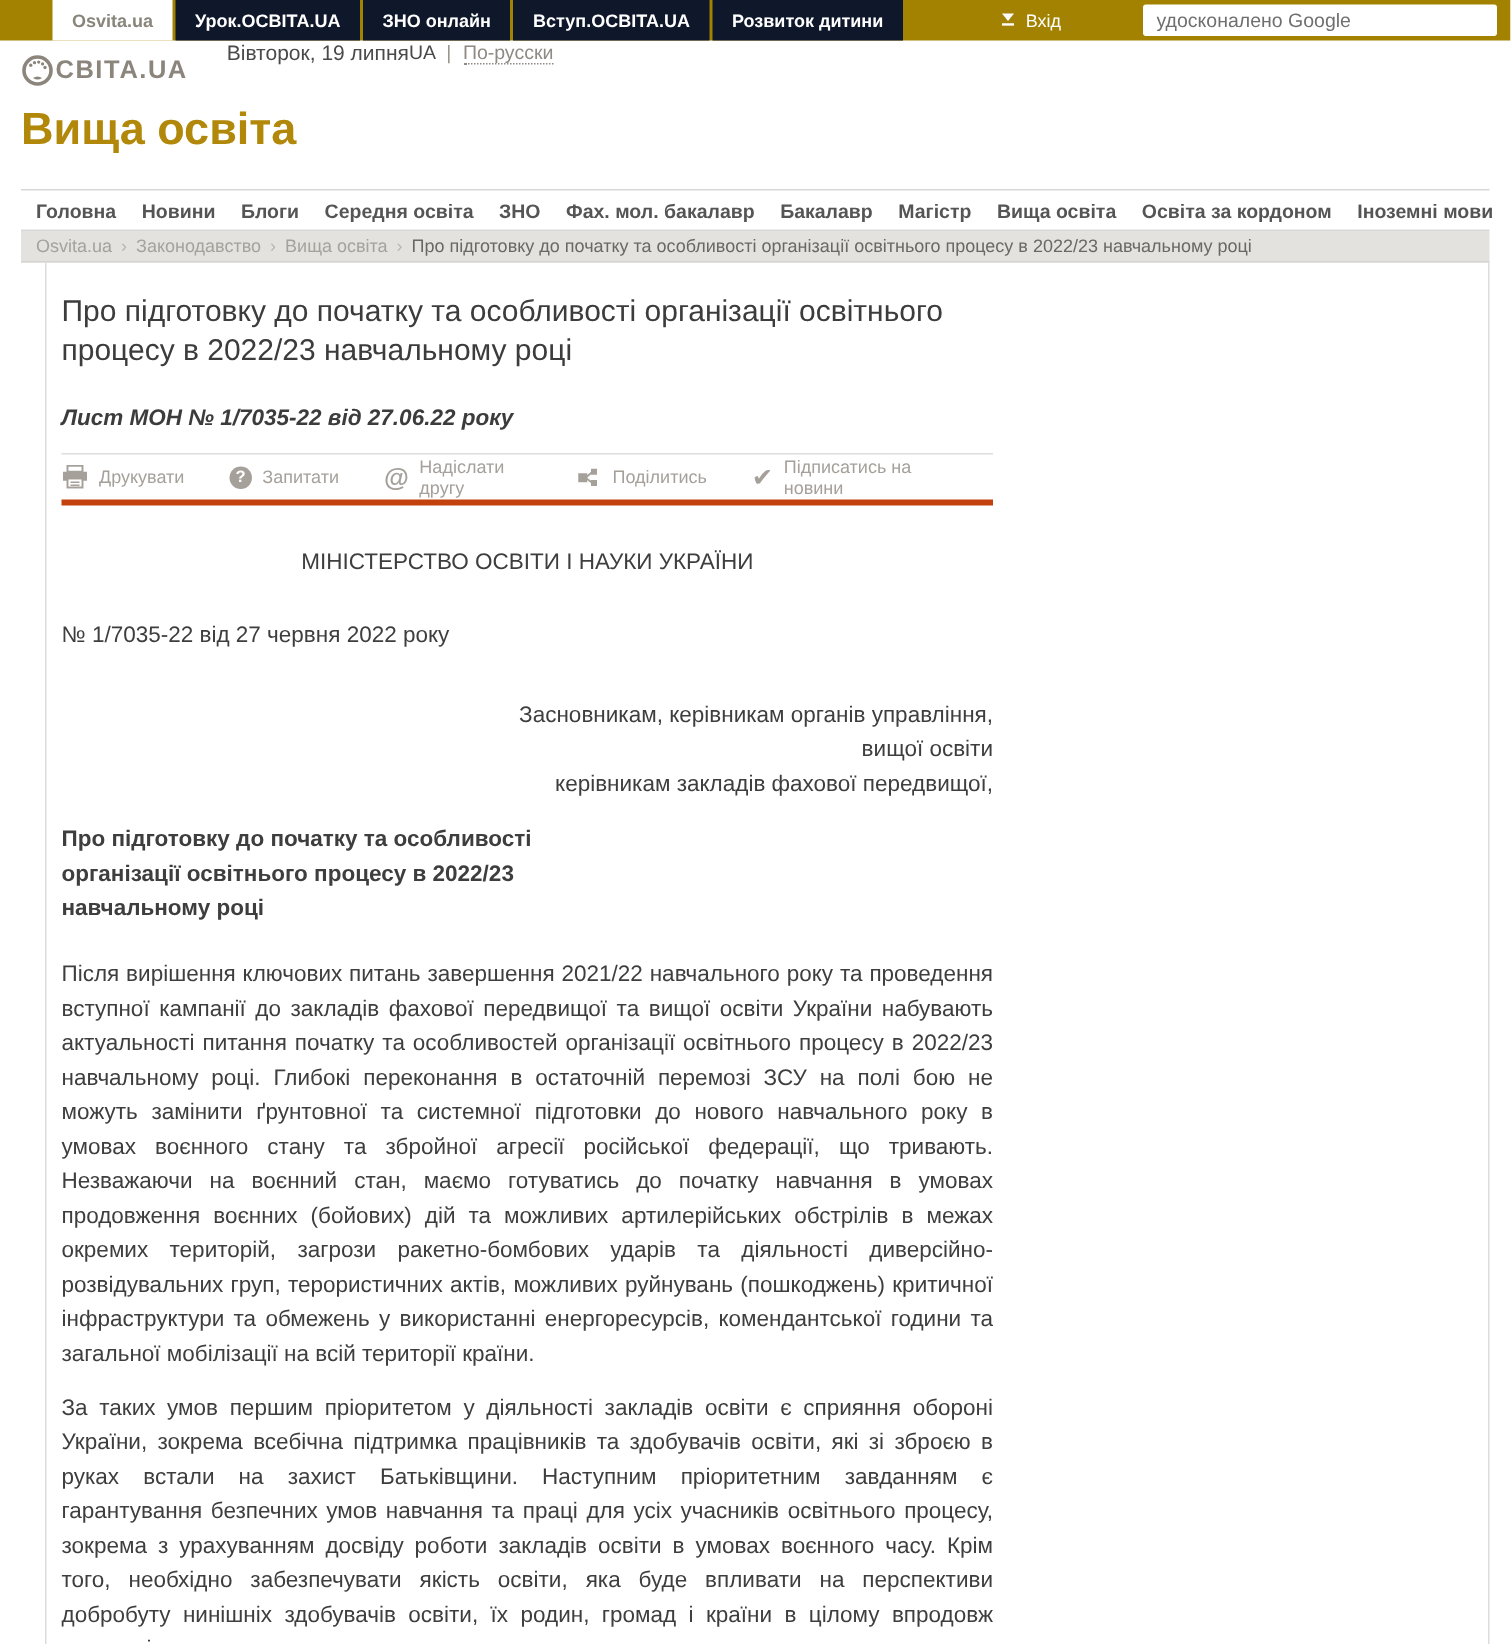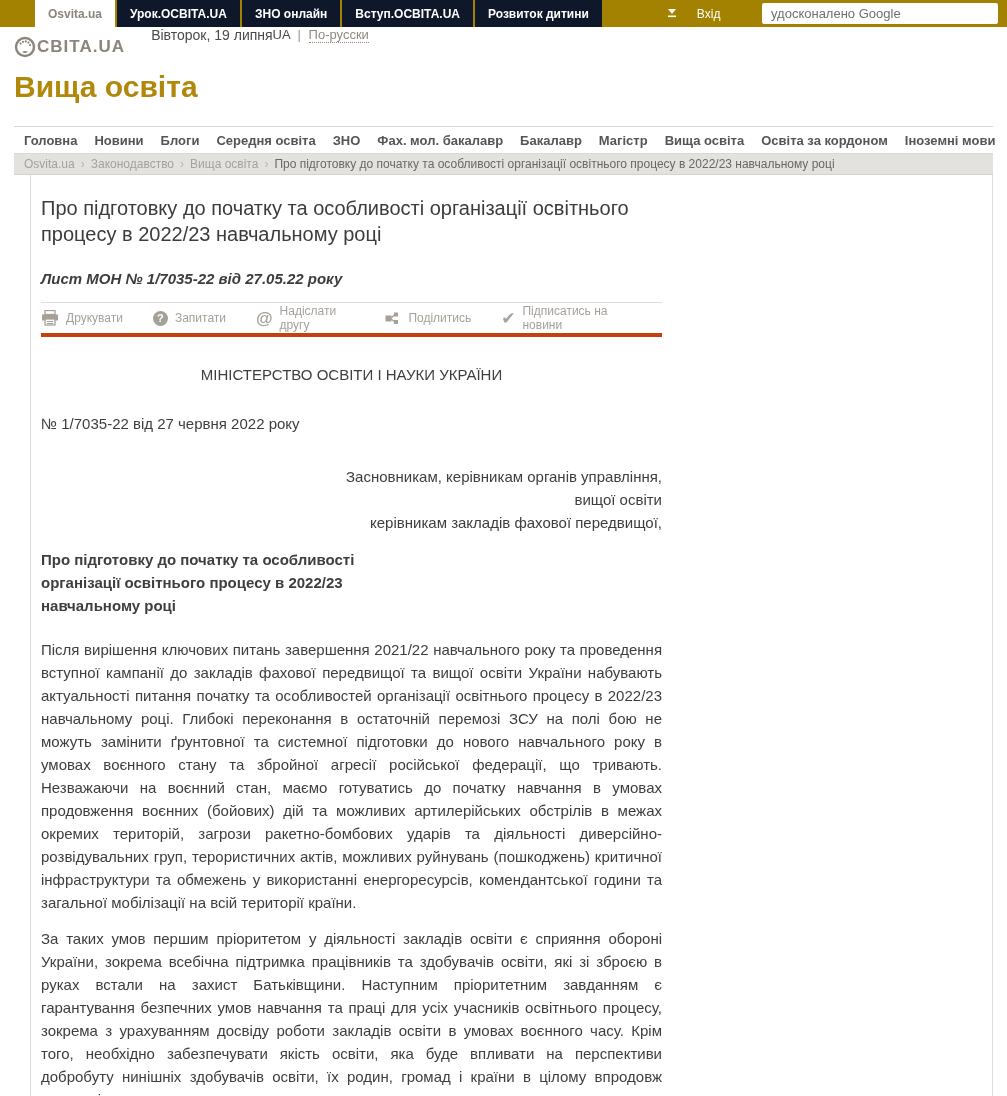--- a/index.html
+++ b/index.html
@@ -18,21 +18,21 @@
   }
   .tab {
     display:flex; align-items:center;
     padding:0 13px; margin-right:2px;
     background:#0f172a; color:#ffffff;
     font-size:12px; font-weight:bold; cursor:pointer;
     white-space:nowrap;
   }
   .tab.active { background:#ffffff; color:#8a857b; }
   .login {
-    display:flex; align-items:center; gap:19px;
+    display:flex; align-items:center; gap:6px;
     margin-left:62px; color:#ffffff; font-size:12px; cursor:pointer;
   }
   .search-input {
     position:absolute; right:9px; top:3px;
     width:236px; height:21px;
     border:0; border-radius:2px;
     font-family:"Liberation Sans", sans-serif;
     font-size:13px; padding:0 9px; color:#555555; background:#ffffff;
   }
   .search-input::placeholder { color:#6f6f6f; opacity:1; }
@@ -183,21 +183,21 @@
   <span class="crumb">Законодавство</span>
   <span class="crumb-sep">›</span>
   <span class="crumb">Вища освіта</span>
   <span class="crumb-sep">›</span>
   <span class="crumb-current">Про підготовку до початку та особливості організації освітнього процесу в 2022/23 навчальному році</span>
 </div>
 
 <div class="content">
   <div class="article">
     <h1 class="article-title">Про підготовку до початку та особливості організації освітнього процесу в 2022/23 навчальному році</h1>
-    <div class="subtitle">Лист МОН № 1/7035-22 від 27.05.22 року</div>
+    <div class="subtitle">Лист МОН № 1/7035-22 від 27.06.22 року</div>
 
     <div class="actions">
       <span class="action">
         <span style="display:flex;">
           <svg width="18" height="16" viewBox="0 0 18 16">
             <rect x="4" y="0.5" width="10" height="4" fill="none" stroke="#a6a09a" stroke-width="1.3"></rect>
             <rect x="1" y="4.5" width="16" height="6" fill="#a6a09a"></rect>
             <rect x="4" y="9" width="10" height="6" fill="#ffffff" stroke="#a6a09a" stroke-width="1.3"></rect>
             <line x1="6" y1="11.5" x2="12" y2="11.5" stroke="#a6a09a" stroke-width="1"></line>
             <line x1="6" y1="13.5" x2="12" y2="13.5" stroke="#a6a09a" stroke-width="1"></line>

